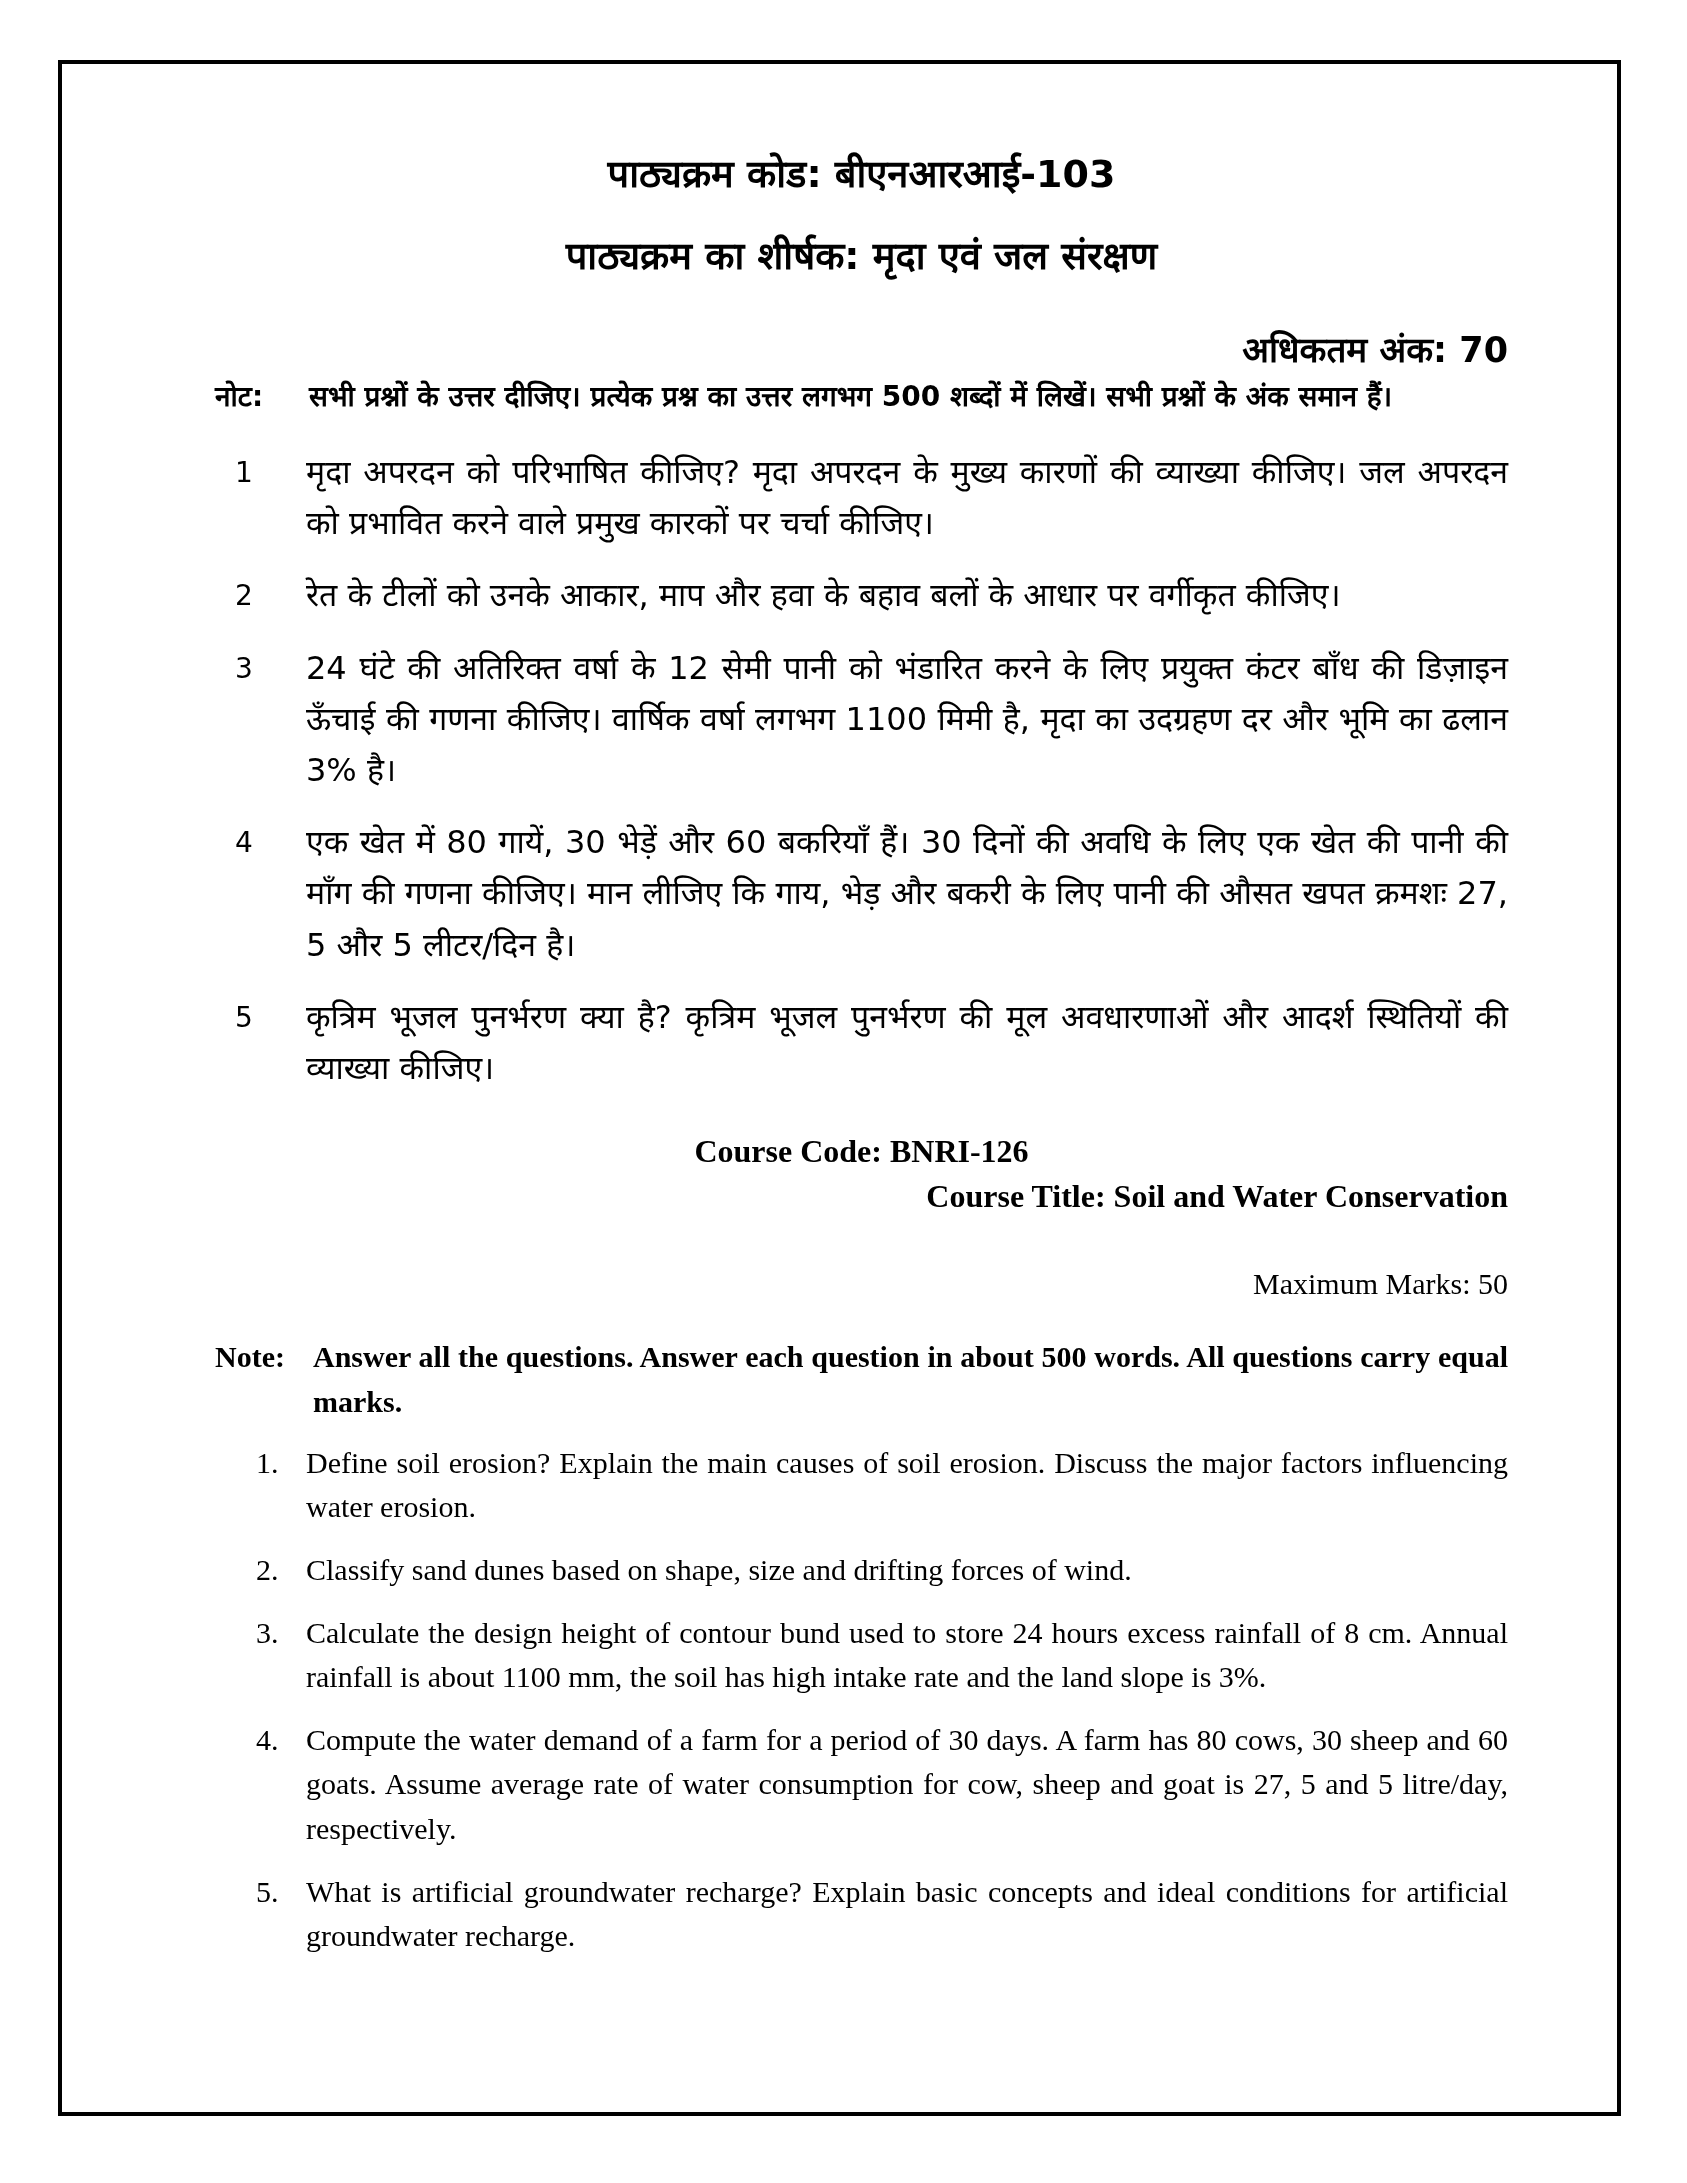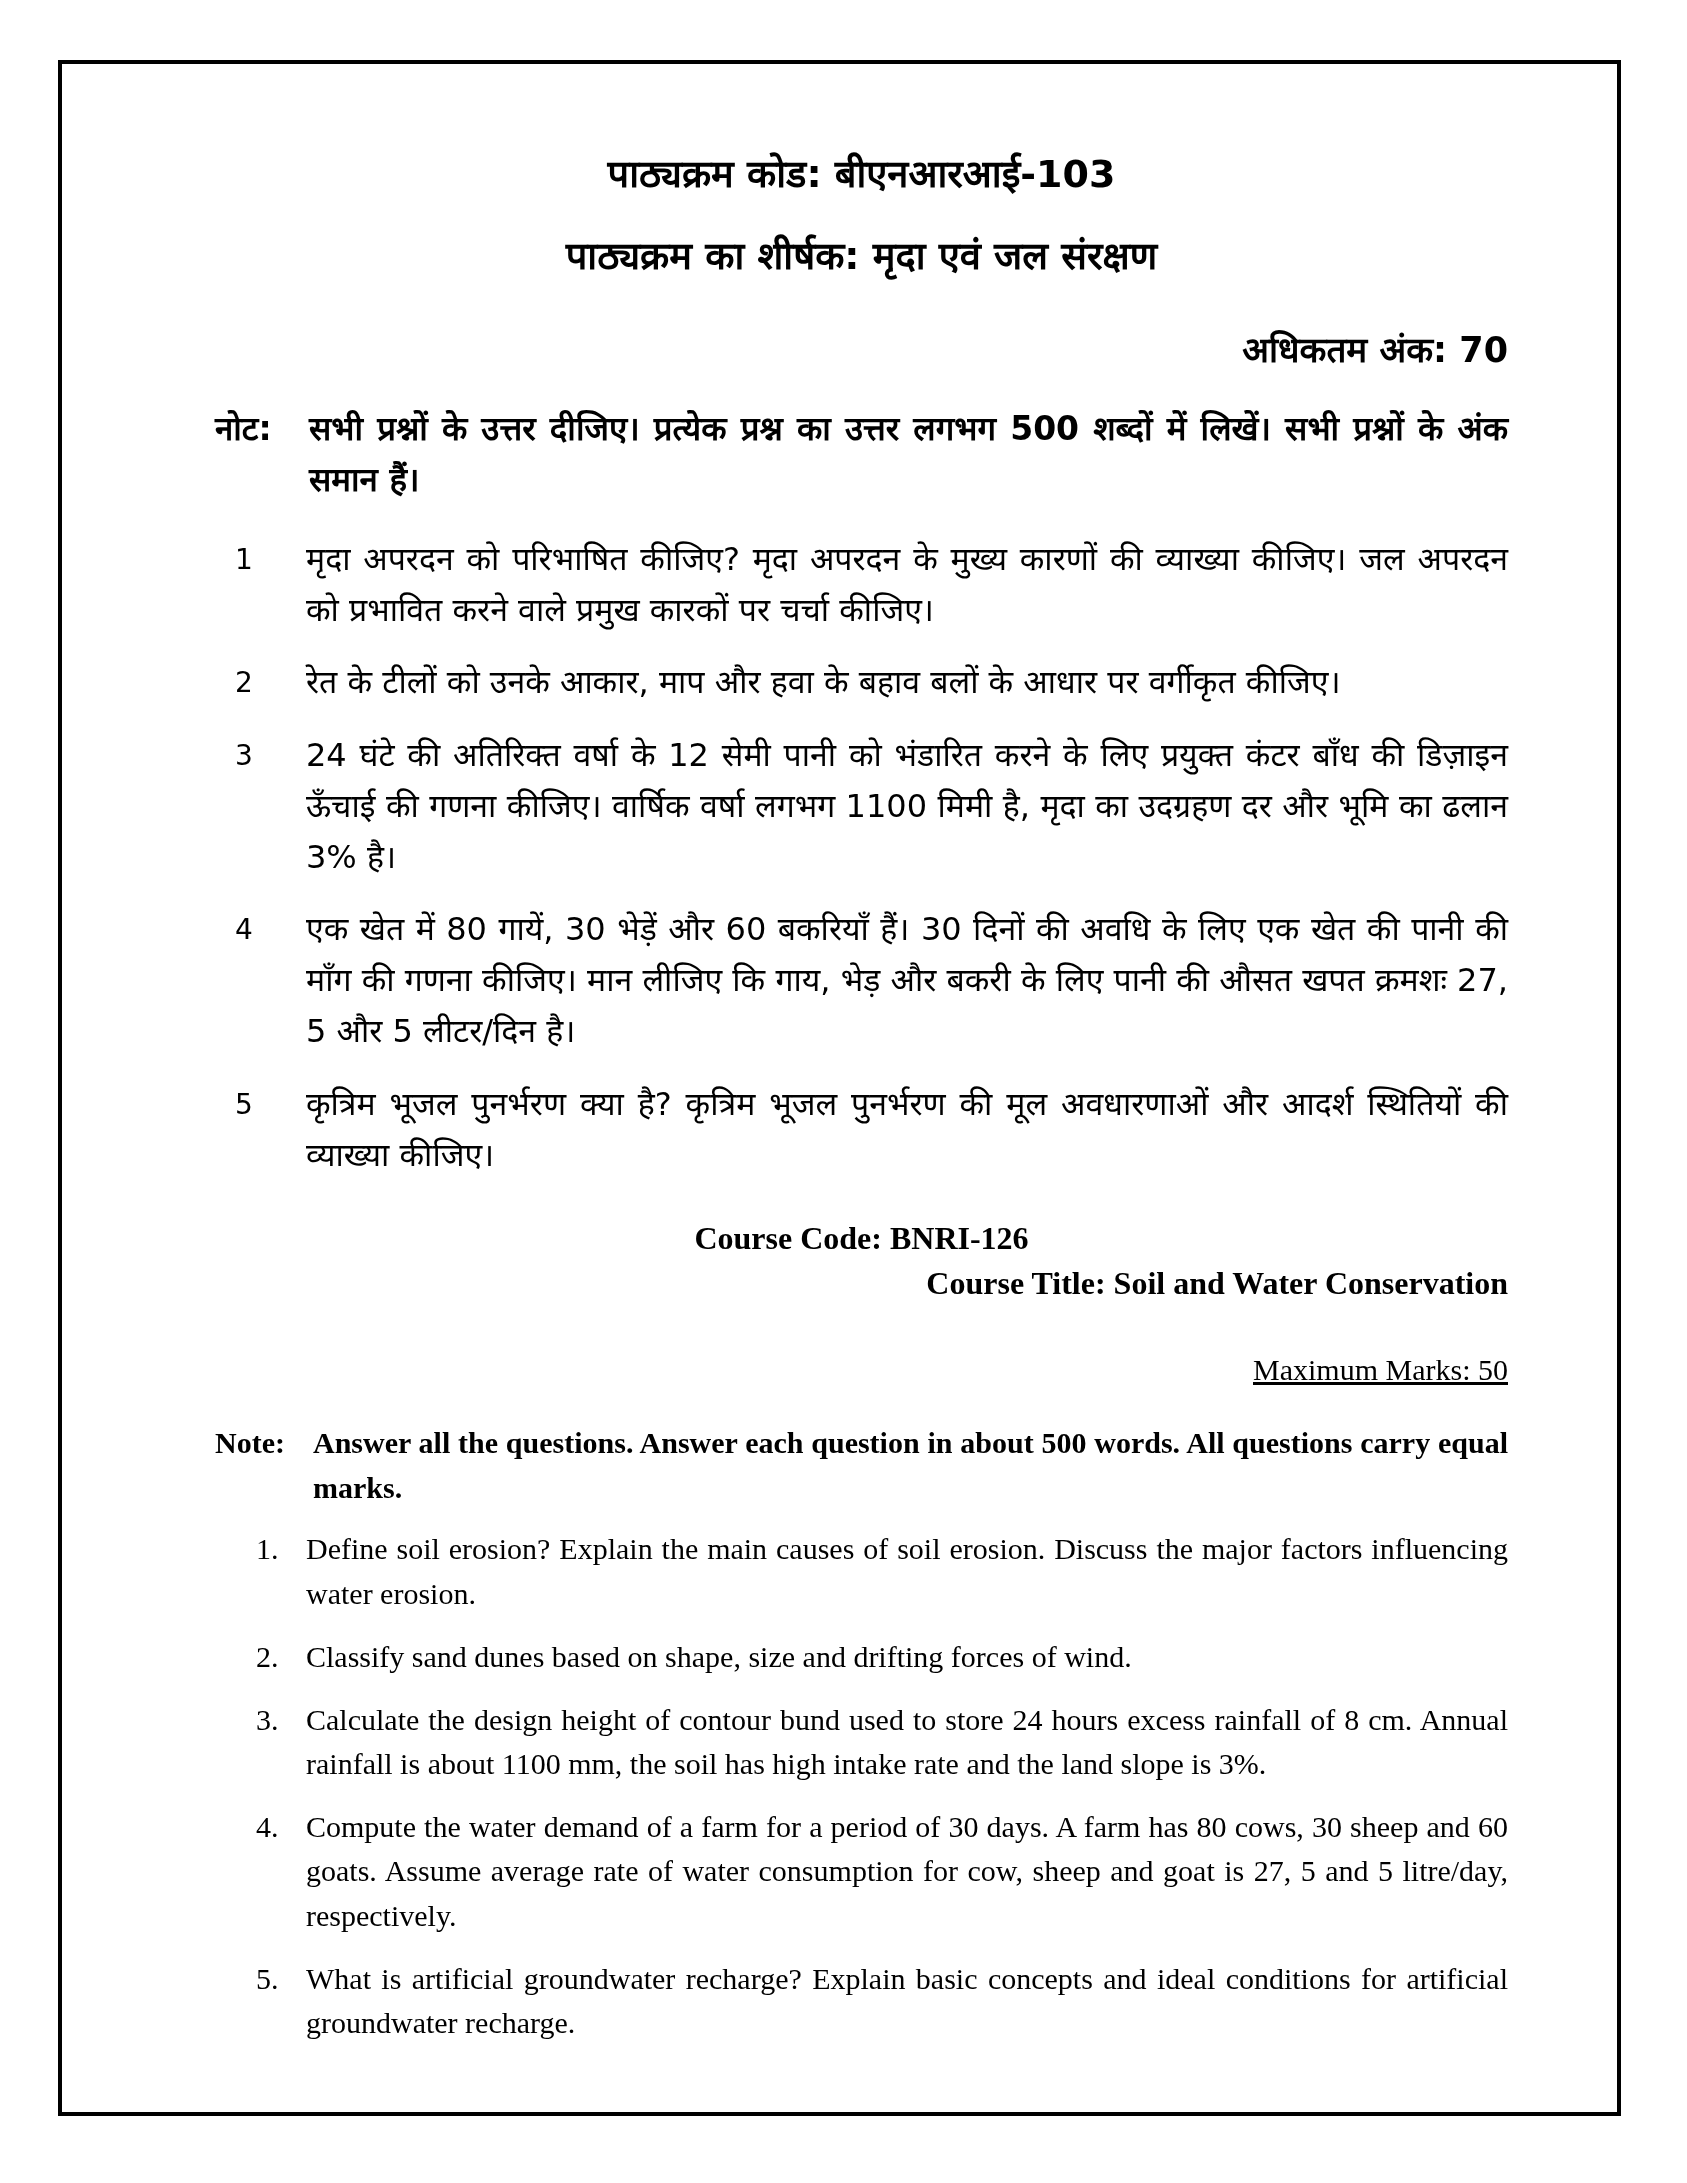--- a/index.html
+++ b/index.html
@@ -37,24 +37,23 @@
   .hi-h2 { margin-top: 26.5px; }
   .hi-marks {
     text-align: right;
     font-weight: bold;
     font-size: 35px;
     line-height: 1.4;
     margin-top: 42px;
   }
   .hi-note {
     position: relative;
-    margin-top: 28px;
     padding-left: 94px;
     font-weight: bold;
-    font-size: 33px;
+    font-size: 28px;
     line-height: 1.55;
     text-align: justify;
   }
   .hi-note .note-label {
     position: absolute;
     left: 0;
     top: 0;
   }
   .hi-qlist { margin-top: 29px; }
   .hi-q {
@@ -87,21 +86,20 @@
     font-weight: bold;
     font-size: 32px;
     line-height: 1.2;
     margin-top: 6.6px;
   }
   .en-marks {
     text-align: right;
     font-size: 30px;
     line-height: 1.2;
     margin-top: 50px;
-    text-decoration: underline;
   }
   .en-note {
     position: relative;
     margin-top: 32px;
     padding-left: 98px;
     font-weight: bold;
     font-size: 30px;
     line-height: 1.5;
     text-align: justify;
   }

